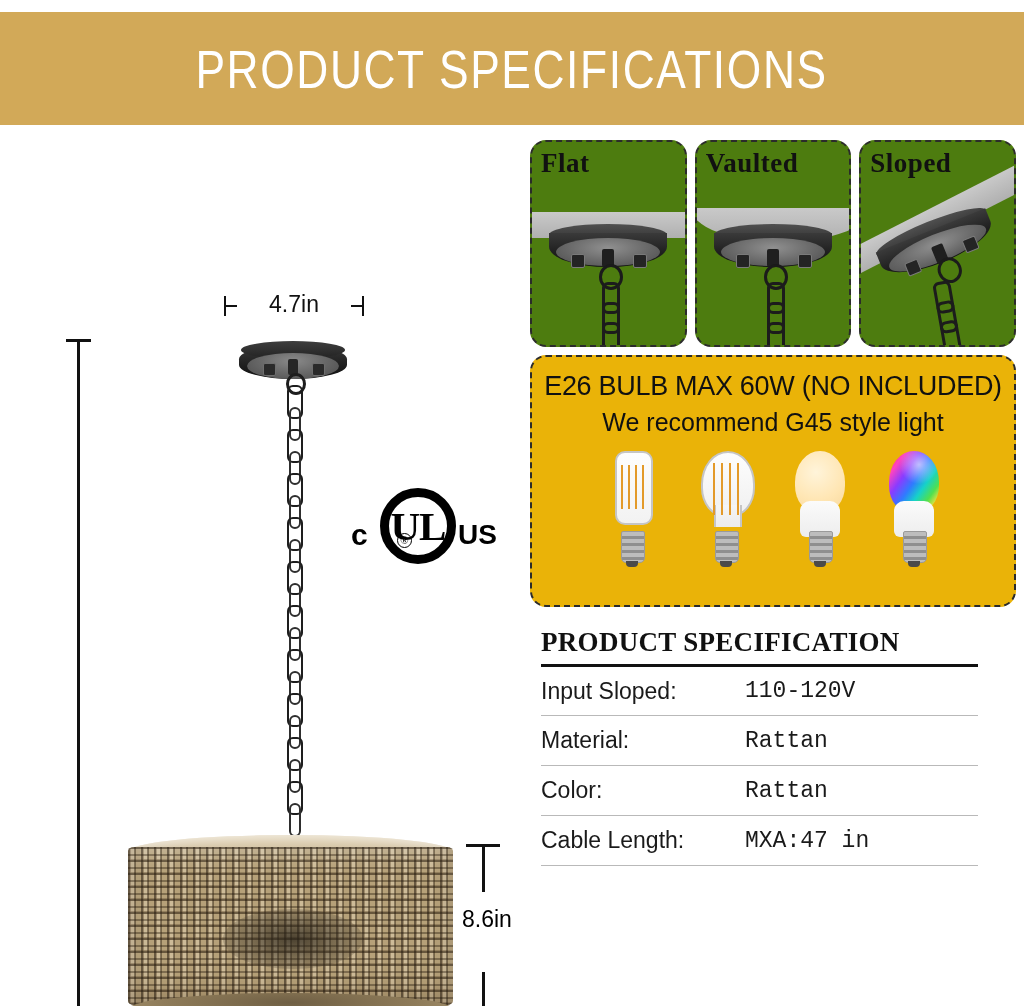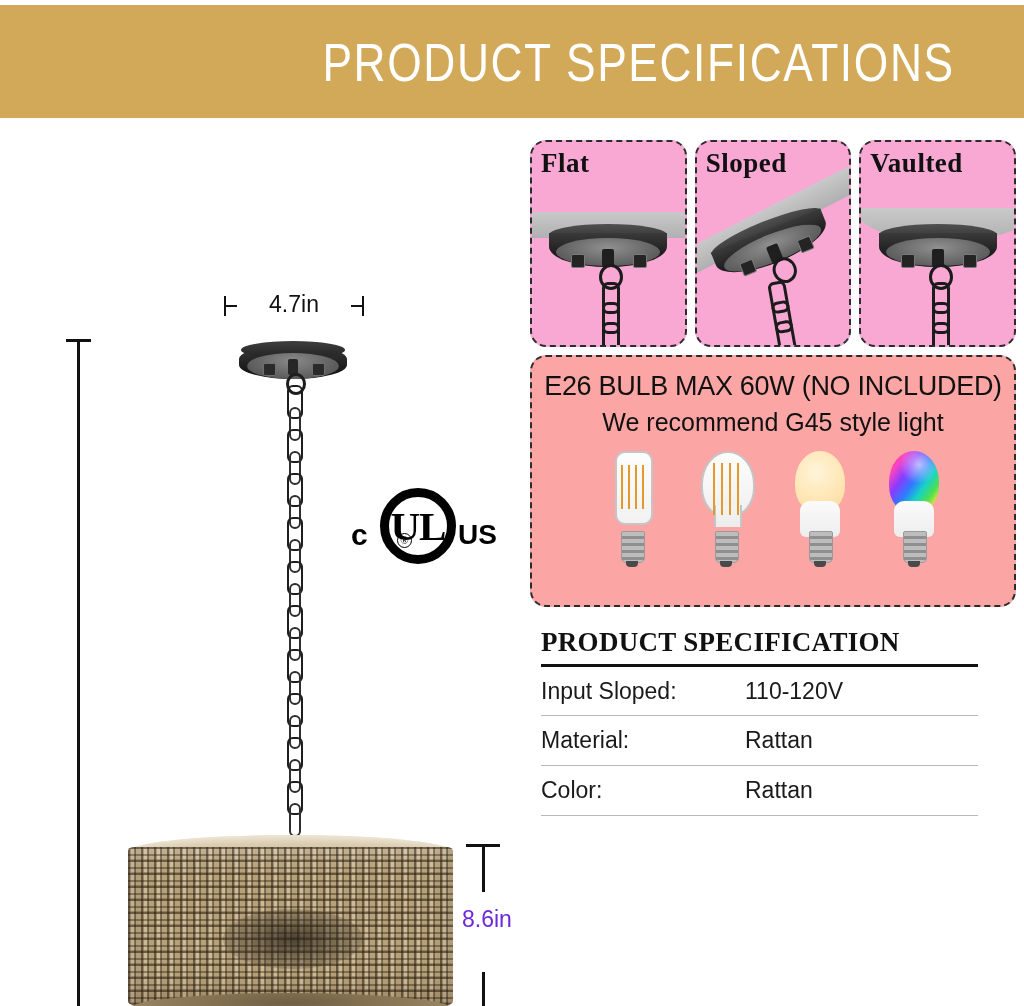--- a/index.html
+++ b/index.html
@@ -9,24 +9,24 @@
   body {
     width: 1024px; height: 1006px;
     position: relative;
     font-family: "Liberation Sans", sans-serif;
     color: #111;
     overflow: hidden;
   }
 
   
   .banner {
-    position: absolute; left: 0; top: 5px;
+    position: absolute; left: 0; top: 12px;
     width: 1024px; height: 113px;
     background: #d2a958;
-    display: flex; align-items: center; justify-content: flex-end;
+    display: flex; align-items: center; justify-content: center;
   }
   .banner-title {
     color: #ffffff;
     font-family: "Liberation Sans Narrow", "Liberation Sans", sans-serif;
     font-size: 54px;
     font-weight: 400;
     letter-spacing: 2px;
     transform: scaleX(0.82);
     transform-origin: center;
     white-space: nowrap;
@@ -135,21 +135,21 @@
     border-radius: 50%;
   }
 
   
   .dim-h { position: absolute; left: 466px; top: 731px; width: 60px; height: 176px; }
   .dim-h .cap { position: absolute; left: 0; width: 34px; height: 3px; background: #111; }
   .dim-h .cap.t { top: 0; }
   .dim-h .stem { position: absolute; left: 16px; width: 3px; background: #111; }
   .dim-h .stem.t { top: 0; height: 48px; }
   .dim-h .stem.b { bottom: 0; height: 48px; }
-  .dim-h .lbl { position: absolute; left: -4px; top: 62px; font-size: 23px; color: #6d28d9; white-space: nowrap; }
+  .dim-h .lbl { position: absolute; left: -4px; top: 62px; font-size: 23px; color: #000000; white-space: nowrap; }
 
   
   .ul-mark { position: absolute; left: 327px; top: 375px; width: 180px; height: 130px; }
   .ul-ring {
     position: absolute; left: 53px; top: 0; width: 76px; height: 76px;
     border: 9px solid #000; border-radius: 50%; box-sizing: border-box;
   }
   .ul-ul {
     position: absolute; left: 53px; top: 0; width: 76px; height: 76px;
     display: flex; align-items: center; justify-content: center;
@@ -177,21 +177,21 @@
     letter-spacing: 1px; color: #000;
   }
 
   
   .right-col { position: absolute; left: 530px; top: 140px; width: 486px; }
 
   .mount-row { display: flex; gap: 8px; height: 207px; }
   .mount-card {
     position: relative; flex: 1;
     border: 2px dashed #2b2b2b; border-radius: 16px;
-    overflow: hidden; background: #f9a8d4;
+    overflow: hidden; background: #4d7c0f;
   }
   .mount-card .mlabel {
     position: absolute; left: 9px; top: 6px;
     font-family: "Liberation Serif", serif; font-weight: bold;
     font-size: 27px; color: #111; z-index: 5; letter-spacing: 0.5px;
   }
   .ceil {
     position: absolute; background: linear-gradient(180deg,#c9c9c9,#b0b0b0);
   }
   .ceil.flat { left: -6px; top: 70px; width: 180px; height: 26px; }
@@ -226,21 +226,21 @@
   .cap-unit .stub { position: absolute; left: 53px; top: 25px; width: 12px; height: 18px; background: #1f1f1f; border-radius: 2px; }
   .cap-unit .ring { position: absolute; left: 50px; top: 40px; width: 18px; height: 20px; border: 3.5px solid #1b1b1b; border-radius: 50%; }
   .mount-chain { position: absolute; left: 50%; transform: translateX(-50%); top: 140px; width: 14px; height: 64px; }
   .mount-chain.tilt { transform: translateX(-50%) rotate(-10deg); transform-origin: top center; }
   .mount-chain .ml { position: absolute; left: 1px; width: 12px; height: 26px; border: 3px solid #1c1c1c; border-radius: 6px; }
 
   
   .bulb-panel {
     margin-top: 8px;
     border: 2px dashed #2b2b2b; border-radius: 16px;
-    height: 248px; position: relative; background: #fca5a5;
+    height: 248px; position: relative; background: #eab308;
   }
   .bulb-title {
     text-align: center; font-size: 27px; color: #111; margin-top: 14px;
     letter-spacing: -0.3px; white-space: nowrap;
   }
   .bulb-sub {
     text-align: center; font-size: 25px; color: #111; margin-top: 6px;
   }
   .bulb-row { display: flex; justify-content: center; gap: 28px; margin-top: 12px; }
   .bulb { width: 66px; height: 118px; position: relative; }
@@ -298,21 +298,21 @@
     font-size: 27px; color: #111; letter-spacing: 0.3px;
   }
   .spec-table { width: 437px; border-collapse: collapse; margin-top: 6px; }
   .spec-table tr { height: 50px; }
   .spec-table td {
     font-size: 23px; color: #1a1a1a; vertical-align: middle;
     border-bottom: 1.5px solid #b9b9b9; padding: 0;
   }
   .spec-table tr:first-child td { border-top: 3px solid #111; }
   .spec-table td.k { width: 200px; }
-  .spec-table td.v { padding-left: 4px; }
+  .spec-table td.v { padding-left: 4px; font-family: Liberation Mono, monospace; }
 </style>
 </head>
 <body>
 
 <div class="banner">
   <div class="banner-title">PRODUCT SPECIFICATIONS</div>
 </div>
 
 <div class="left-panel">
 
@@ -402,50 +402,50 @@
           <div class="stub"></div>
           <div class="ring"></div>
         </div>
         <div class="mount-chain">
           <div class="ml" style="top: 0px;"></div>
           <div class="ml" style="top: 20px;"></div>
           <div class="ml" style="top: 40px;"></div>
         </div>
       </div>
       <div class="mount-card">
+        <div class="mlabel">Vaulted</div>
+        <div class="ceil vault"></div>
+        <div class="cap-unit">
+          <div class="disc-top"></div>
+          <div class="disc-side"></div>
+          <div class="disc-face"></div>
+          <div class="scr a"></div>
+          <div class="scr b"></div>
+          <div class="stub"></div>
+          <div class="ring"></div>
+        </div>
+        <div class="mount-chain">
+          <div class="ml" style="top: 0px;"></div>
+          <div class="ml" style="top: 20px;"></div>
+          <div class="ml" style="top: 40px;"></div>
+        </div>
+      </div>
+      <div class="mount-card">
         <div class="mlabel">Sloped</div>
         <div class="ceil slope"></div>
         <div class="cap-unit tilt">
           <div class="disc-top"></div>
           <div class="disc-side"></div>
           <div class="disc-face"></div>
           <div class="scr a"></div>
           <div class="scr b"></div>
           <div class="stub"></div>
           <div class="ring"></div>
         </div>
         <div class="mount-chain tilt">
-          <div class="ml" style="top: 0px;"></div>
-          <div class="ml" style="top: 20px;"></div>
-          <div class="ml" style="top: 40px;"></div>
-        </div>
-      </div>
-      <div class="mount-card">
-        <div class="mlabel">Vaulted</div>
-        <div class="ceil vault"></div>
-        <div class="cap-unit">
-          <div class="disc-top"></div>
-          <div class="disc-side"></div>
-          <div class="disc-face"></div>
-          <div class="scr a"></div>
-          <div class="scr b"></div>
-          <div class="stub"></div>
-          <div class="ring"></div>
-        </div>
-        <div class="mount-chain">
           <div class="ml" style="top: 0px;"></div>
           <div class="ml" style="top: 20px;"></div>
           <div class="ml" style="top: 40px;"></div>
         </div>
       </div>
     </div>
 
   <div class="bulb-panel">
     <div class="bulb-title">E26 BULB MAX 60W (NO INCLUDED)</div>
     <div class="bulb-sub">We recommend G45 style light</div>
@@ -493,16 +493,20 @@
             <td class="v">110-120V</td>
           </tr>
           <tr>
             <td class="k">Material:</td>
             <td class="v">Rattan</td>
           </tr>
           <tr>
             <td class="k">Color:</td>
             <td class="v">Rattan</td>
           </tr>
+          <tr>
+            <td class="k">Cable Length:</td>
+            <td class="v">MXA:47 in</td>
+          </tr>
         </tbody>
     </table>
   </div>
 </div>
 
 </body></html>

